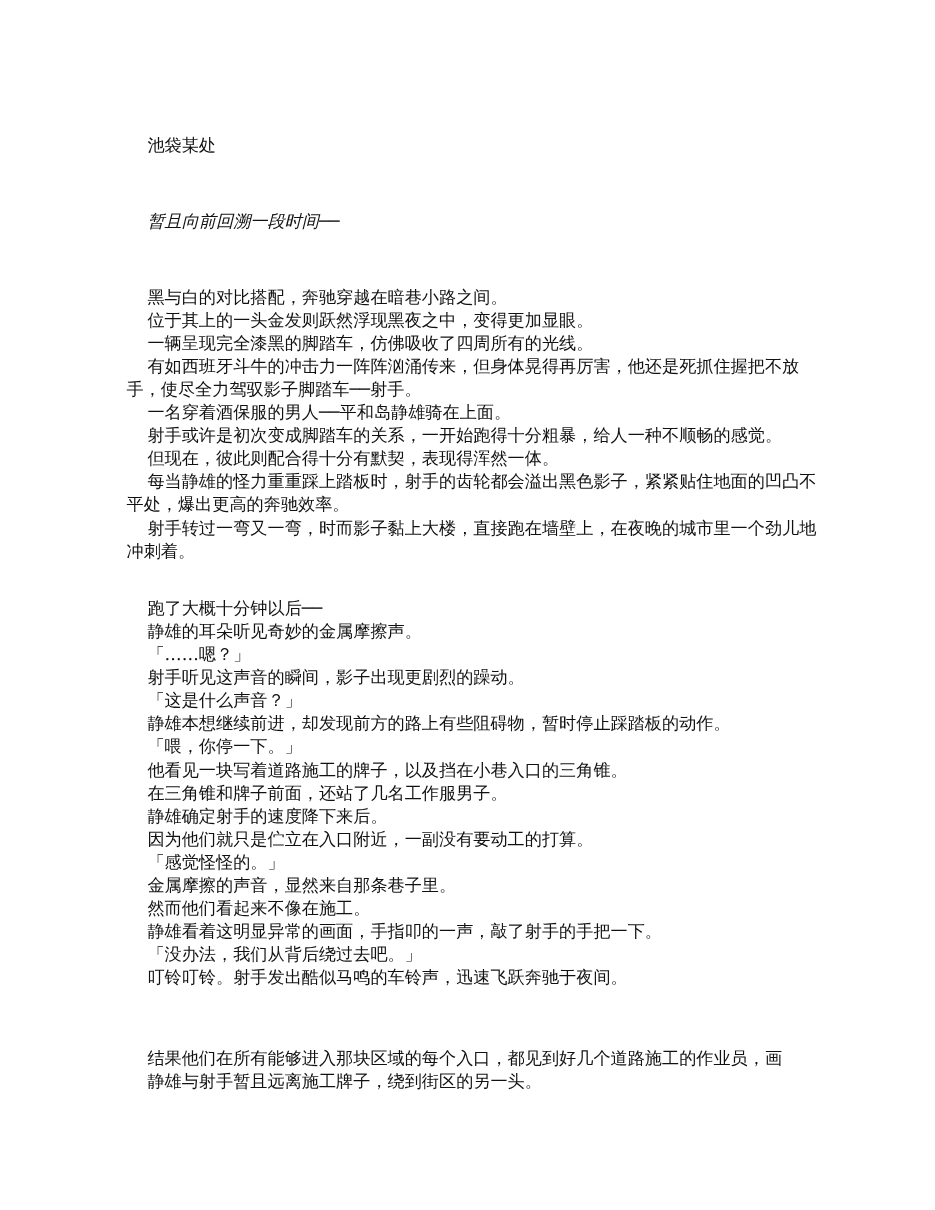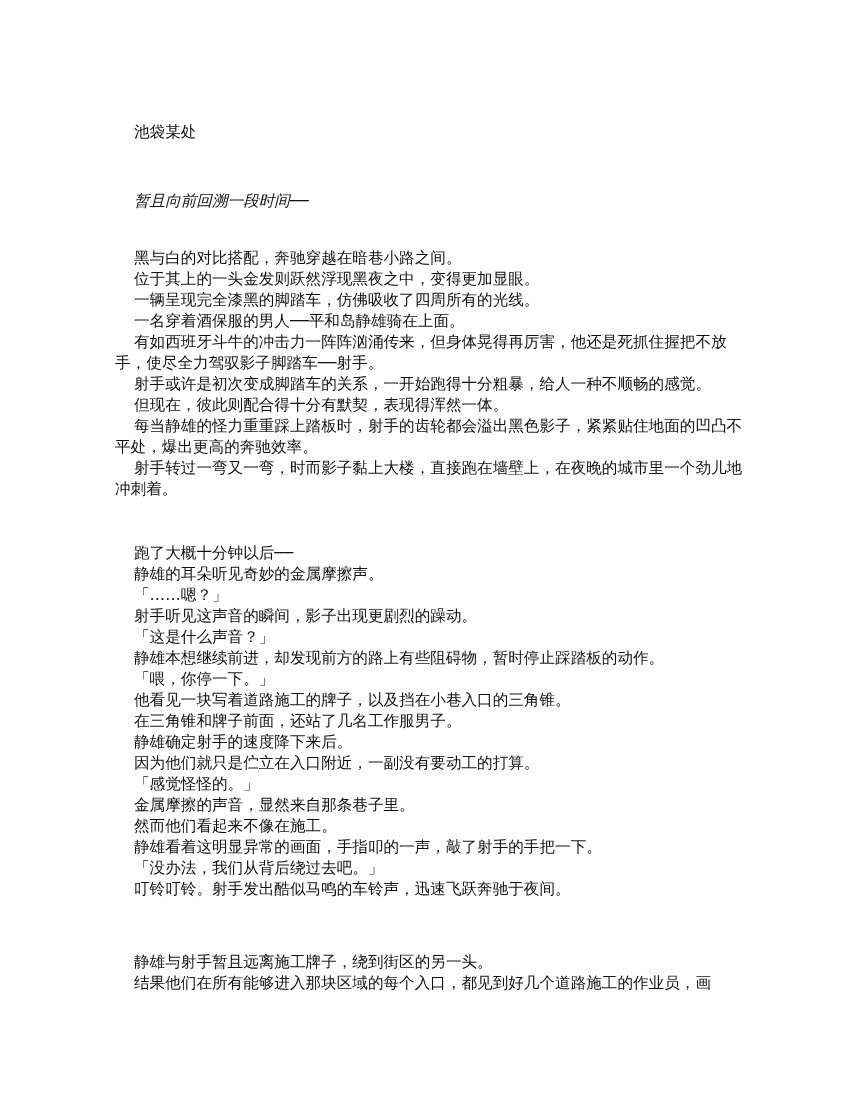--- a/index.html
+++ b/index.html
@@ -15,26 +15,26 @@
 <div class="page">
 
   <div class="block" style="top:122px;">
     <p class="p">池袋某处</p>
   </div>
 
   <div class="block" style="top:191px;font-style:italic;">
     <p class="p">暂且向前回溯一段时间──</p>
   </div>
 
-  <div class="block" style="top:248px;">
+  <div class="block" style="top:260px;">
     <p class="p">黑与白的对比搭配，奔驰穿越在暗巷小路之间。</p>
     <p class="p">位于其上的一头金发则跃然浮现黑夜之中，变得更加显眼。</p>
     <p class="p">一辆呈现完全漆黑的脚踏车，仿佛吸收了四周所有的光线。</p>
+    <p class="p">有如西班牙斗牛的冲击力一阵阵汹涌传来，但身体晃得再厉害，他还是死抓住握把不放手，使尽全力驾驭影子脚踏车──射手。</p>
     <p class="p">一名穿着酒保服的男人──平和岛静雄骑在上面。</p>
-    <p class="p">有如西班牙斗牛的冲击力一阵阵汹涌传来，但身体晃得再厉害，他还是死抓住握把不放手，使尽全力驾驭影子脚踏车──射手。</p>
     <p class="p">射手或许是初次变成脚踏车的关系，一开始跑得十分粗暴，给人一种不顺畅的感觉。</p>
     <p class="p">但现在，彼此则配合得十分有默契，表现得浑然一体。</p>
     <p class="p">每当静雄的怪力重重踩上踏板时，射手的齿轮都会溢出黑色影子，紧紧贴住地面的凹凸不平处，爆出更高的奔驰效率。</p>
     <p class="p">射手转过一弯又一弯，时而影子黏上大楼，直接跑在墙壁上，在夜晚的城市里一个劲儿地冲刺着。</p>
   </div>
 
   <div class="block" style="top:543px;">
     <p class="p">跑了大概十分钟以后──</p>
     <p class="p">静雄的耳朵听见奇妙的金属摩擦声。</p>
     <p class="p">「……嗯？」</p>
@@ -48,17 +48,17 @@
     <p class="p">因为他们就只是伫立在入口附近，一副没有要动工的打算。</p>
     <p class="p">「感觉怪怪的。」</p>
     <p class="p">金属摩擦的声音，显然来自那条巷子里。</p>
     <p class="p">然而他们看起来不像在施工。</p>
     <p class="p">静雄看着这明显异常的画面，手指叩的一声，敲了射手的手把一下。</p>
     <p class="p">「没办法，我们从背后绕过去吧。」</p>
     <p class="p">叮铃叮铃。射手发出酷似马鸣的车铃声，迅速飞跃奔驰于夜间。</p>
   </div>
 
   <div class="block" style="top:952px;">
+    <p class="p">结果他们在所有能够进入那块区域的每个入口，都见到好几个道路施工的作业员，画</p>
     <p class="p">静雄与射手暂且远离施工牌子，绕到街区的另一头。</p>
-    <p class="p">结果他们在所有能够进入那块区域的每个入口，都见到好几个道路施工的作业员，画</p>
   </div>
 
 </div>
 
 </body></html>

